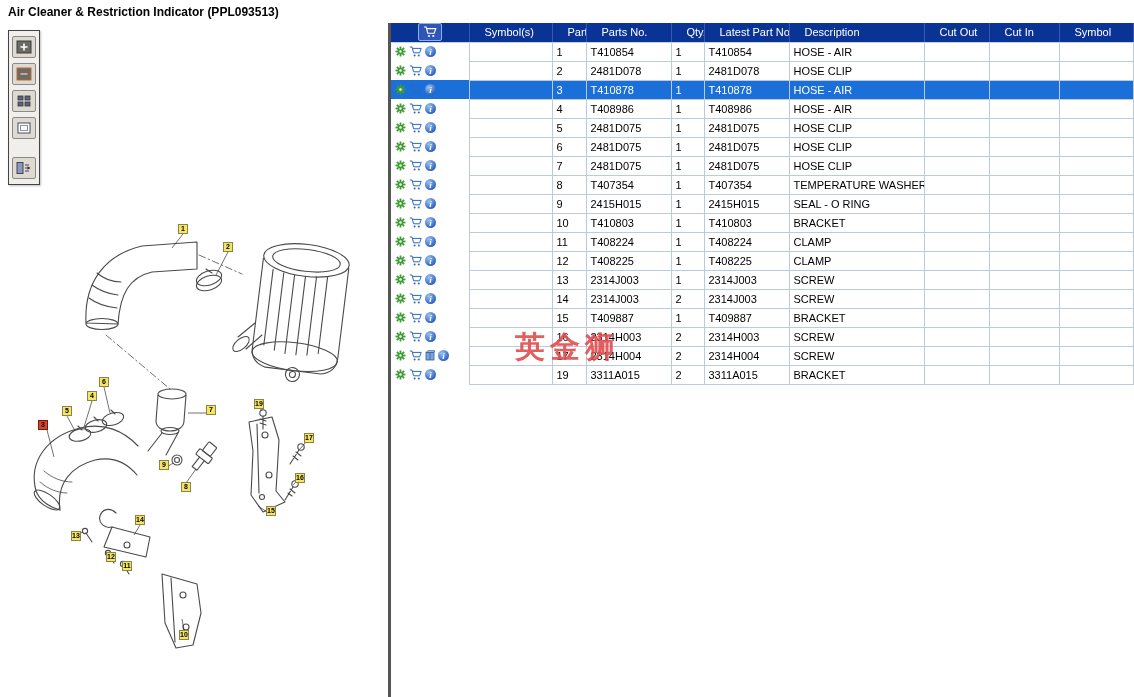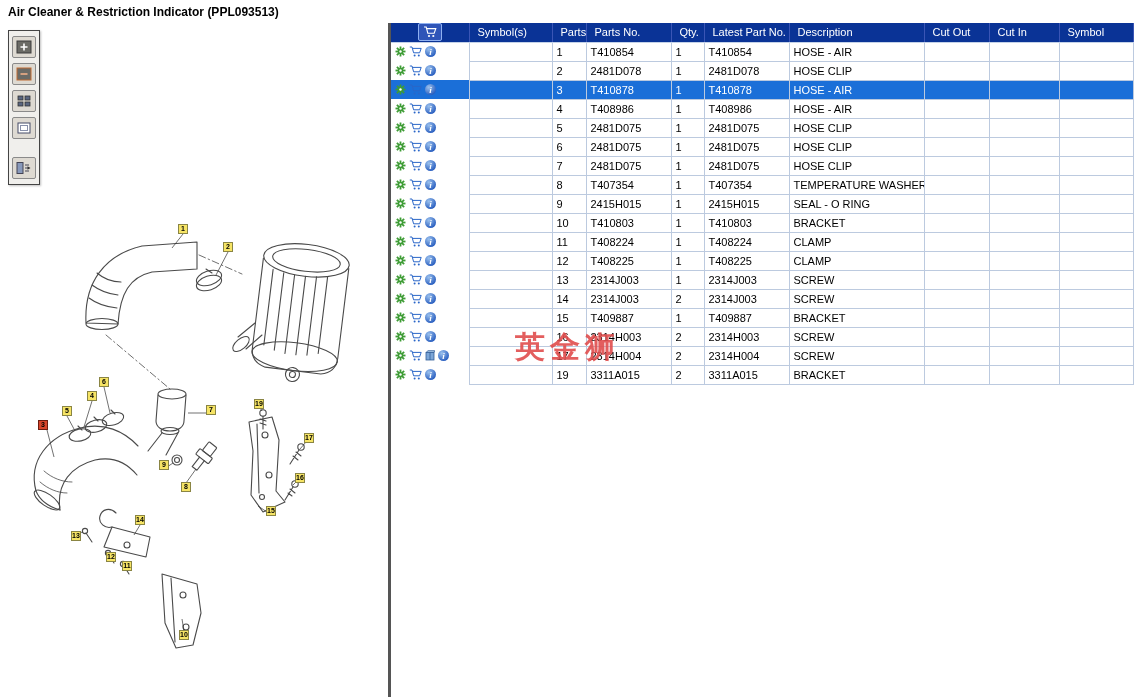--- a/index.html
+++ b/index.html
@@ -32,21 +32,21 @@
     background:#f6e465;border:1px solid #8a8544;
     font-size:7px;font-weight:bold;color:#000;line-height:8px;text-align:center;
     cursor:pointer;
   }
   .callout.sel{background:#d9452b;border-color:#6d1c10;}
   
   .table-pane{position:absolute;left:391px;top:23px;width:743px;height:674px;background:#fff;}
   table.parts{border-collapse:collapse;table-layout:fixed;width:743px;}
   table.parts th{
     background:#0a3396;color:#fff;font-size:11px;font-weight:normal;text-align:left;
-    height:19px;padding:0 8px;border-right:1px solid #3a55b5;border-bottom:1px solid #c4d2e8;
+    height:19px;padding:0 15px;border-right:1px solid #3a55b5;border-bottom:1px solid #c4d2e8;
     white-space:nowrap;overflow:hidden;box-sizing:border-box;cursor:default;
   }
   table.parts td{
     font-size:11px;color:#000;height:19px;padding:0 4px;
     border-right:1px solid #bccadf;border-bottom:1px solid #bccadf;
     white-space:nowrap;overflow:hidden;box-sizing:border-box;background:#fff;
   }
   table.parts td.icons-cell{
     border-bottom:none;border-right:1px solid #bccadf;padding:0 2px;
   }

